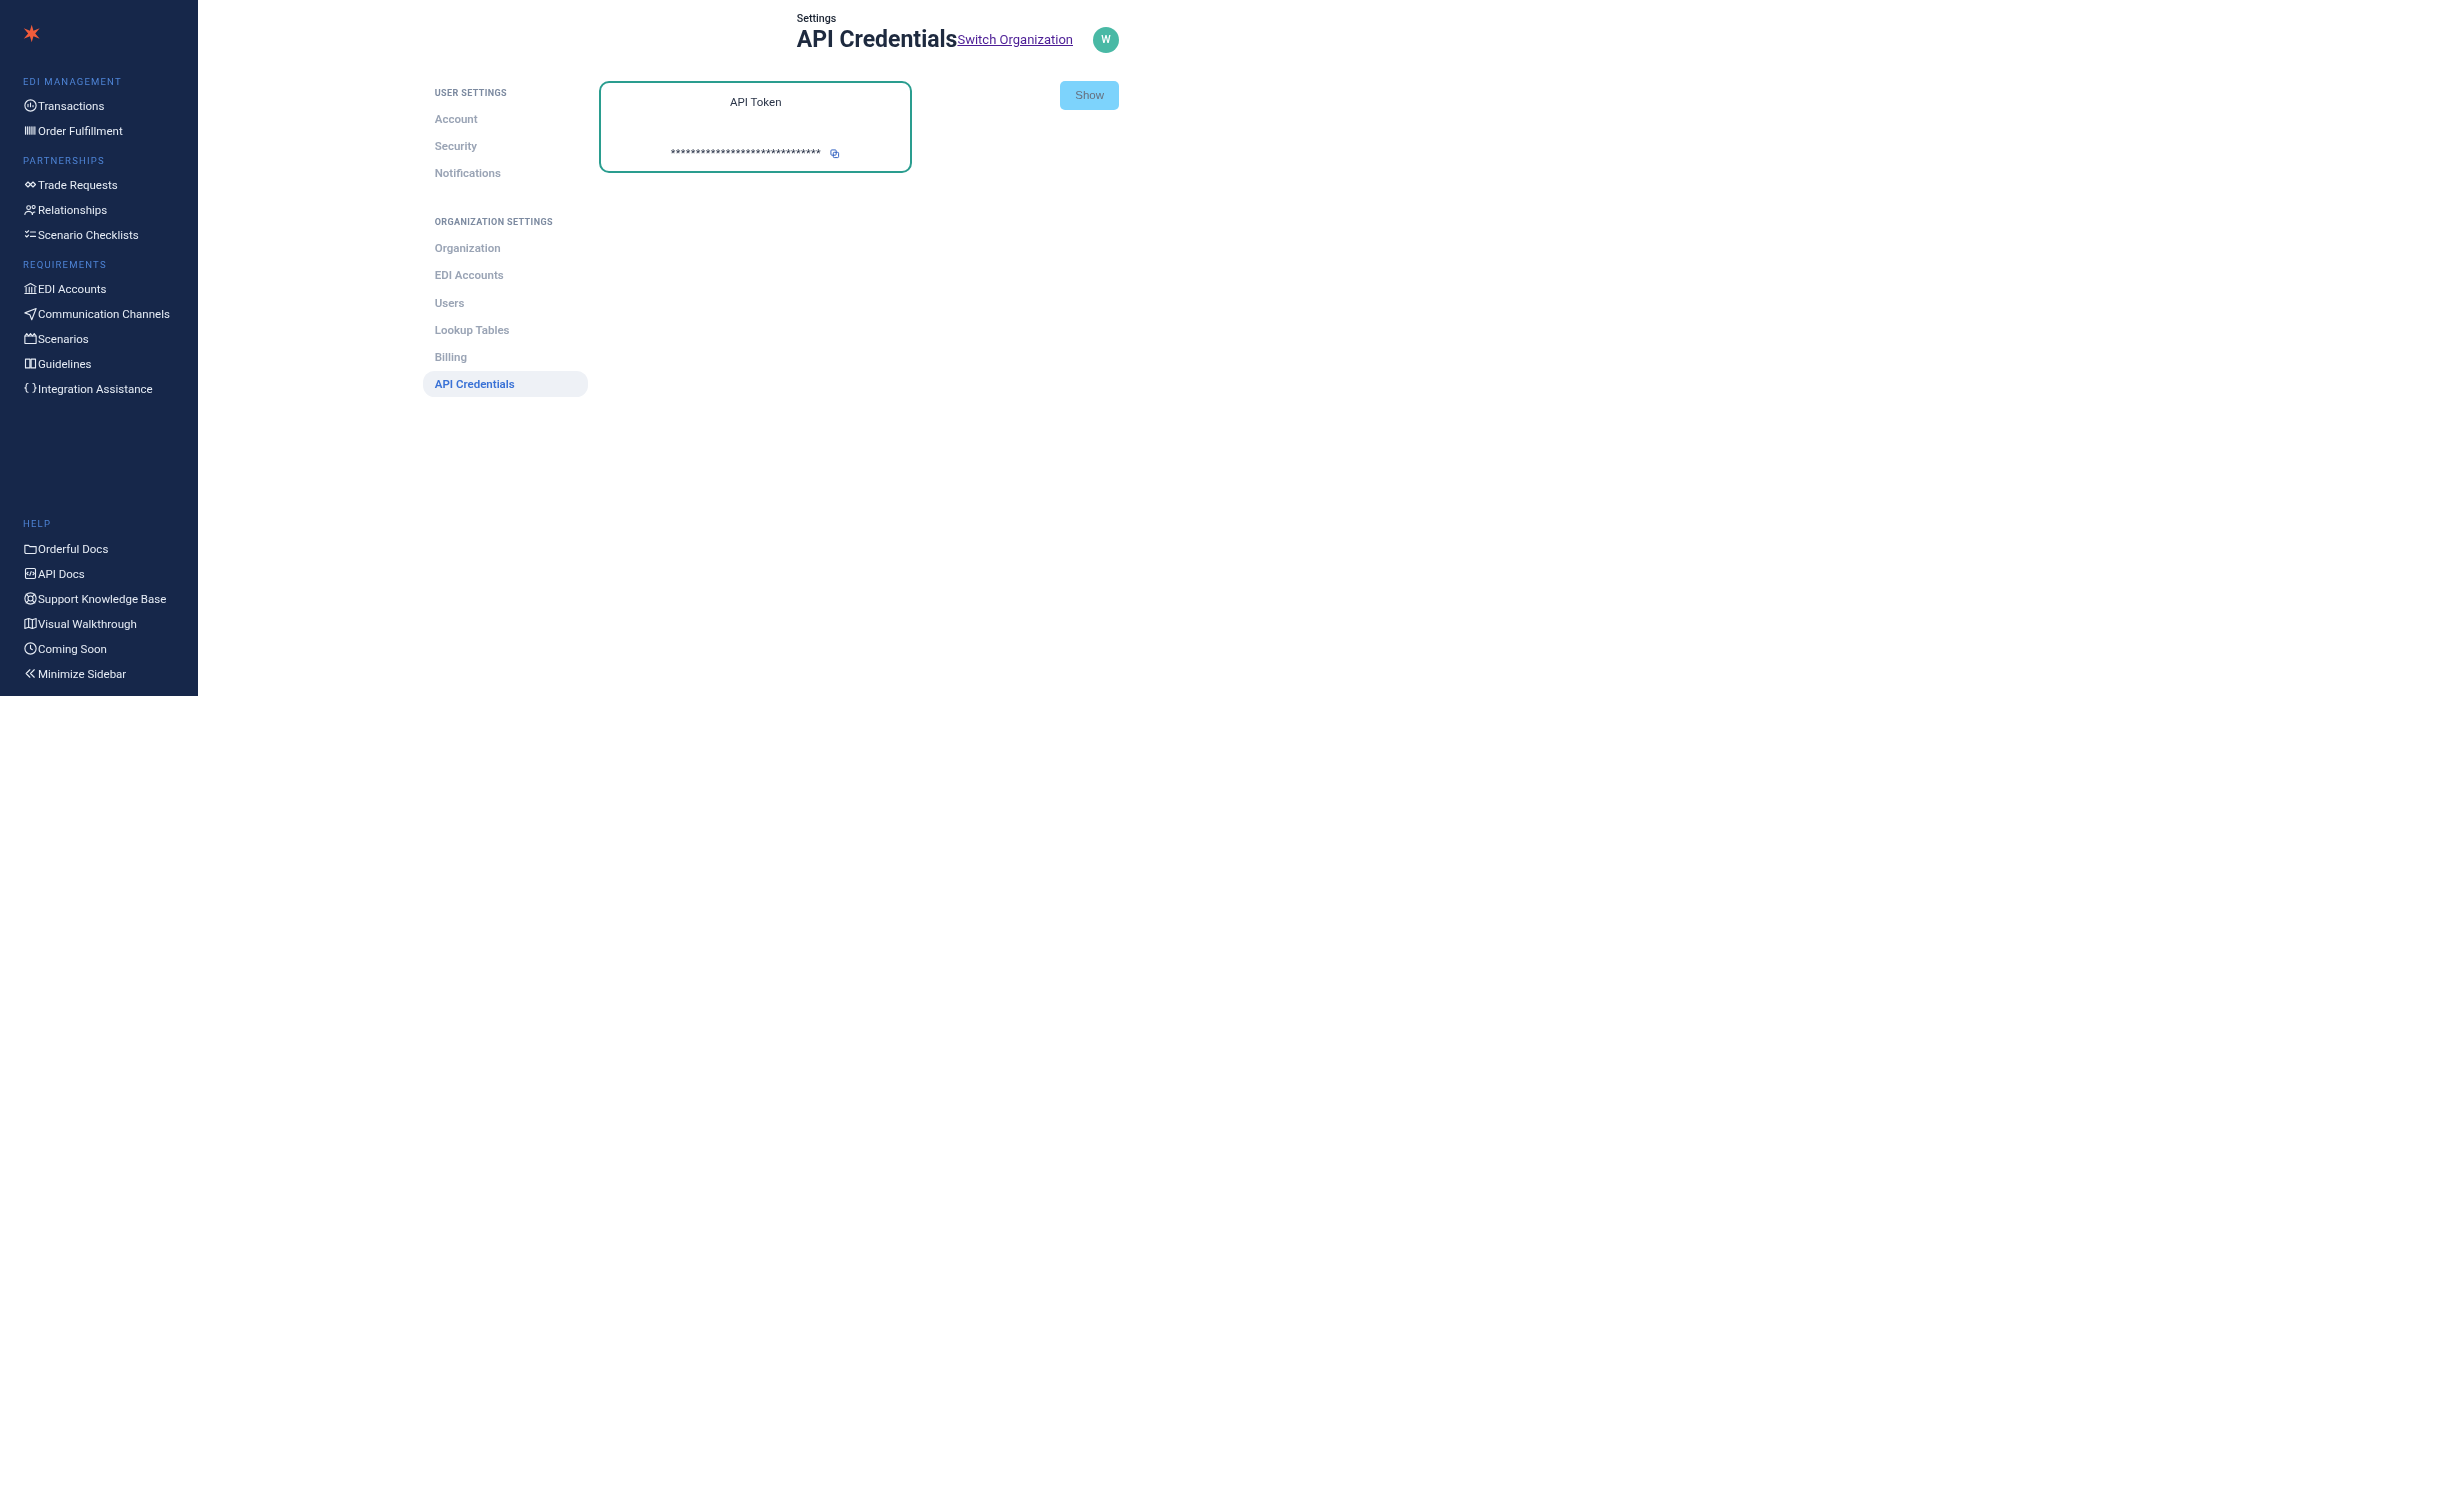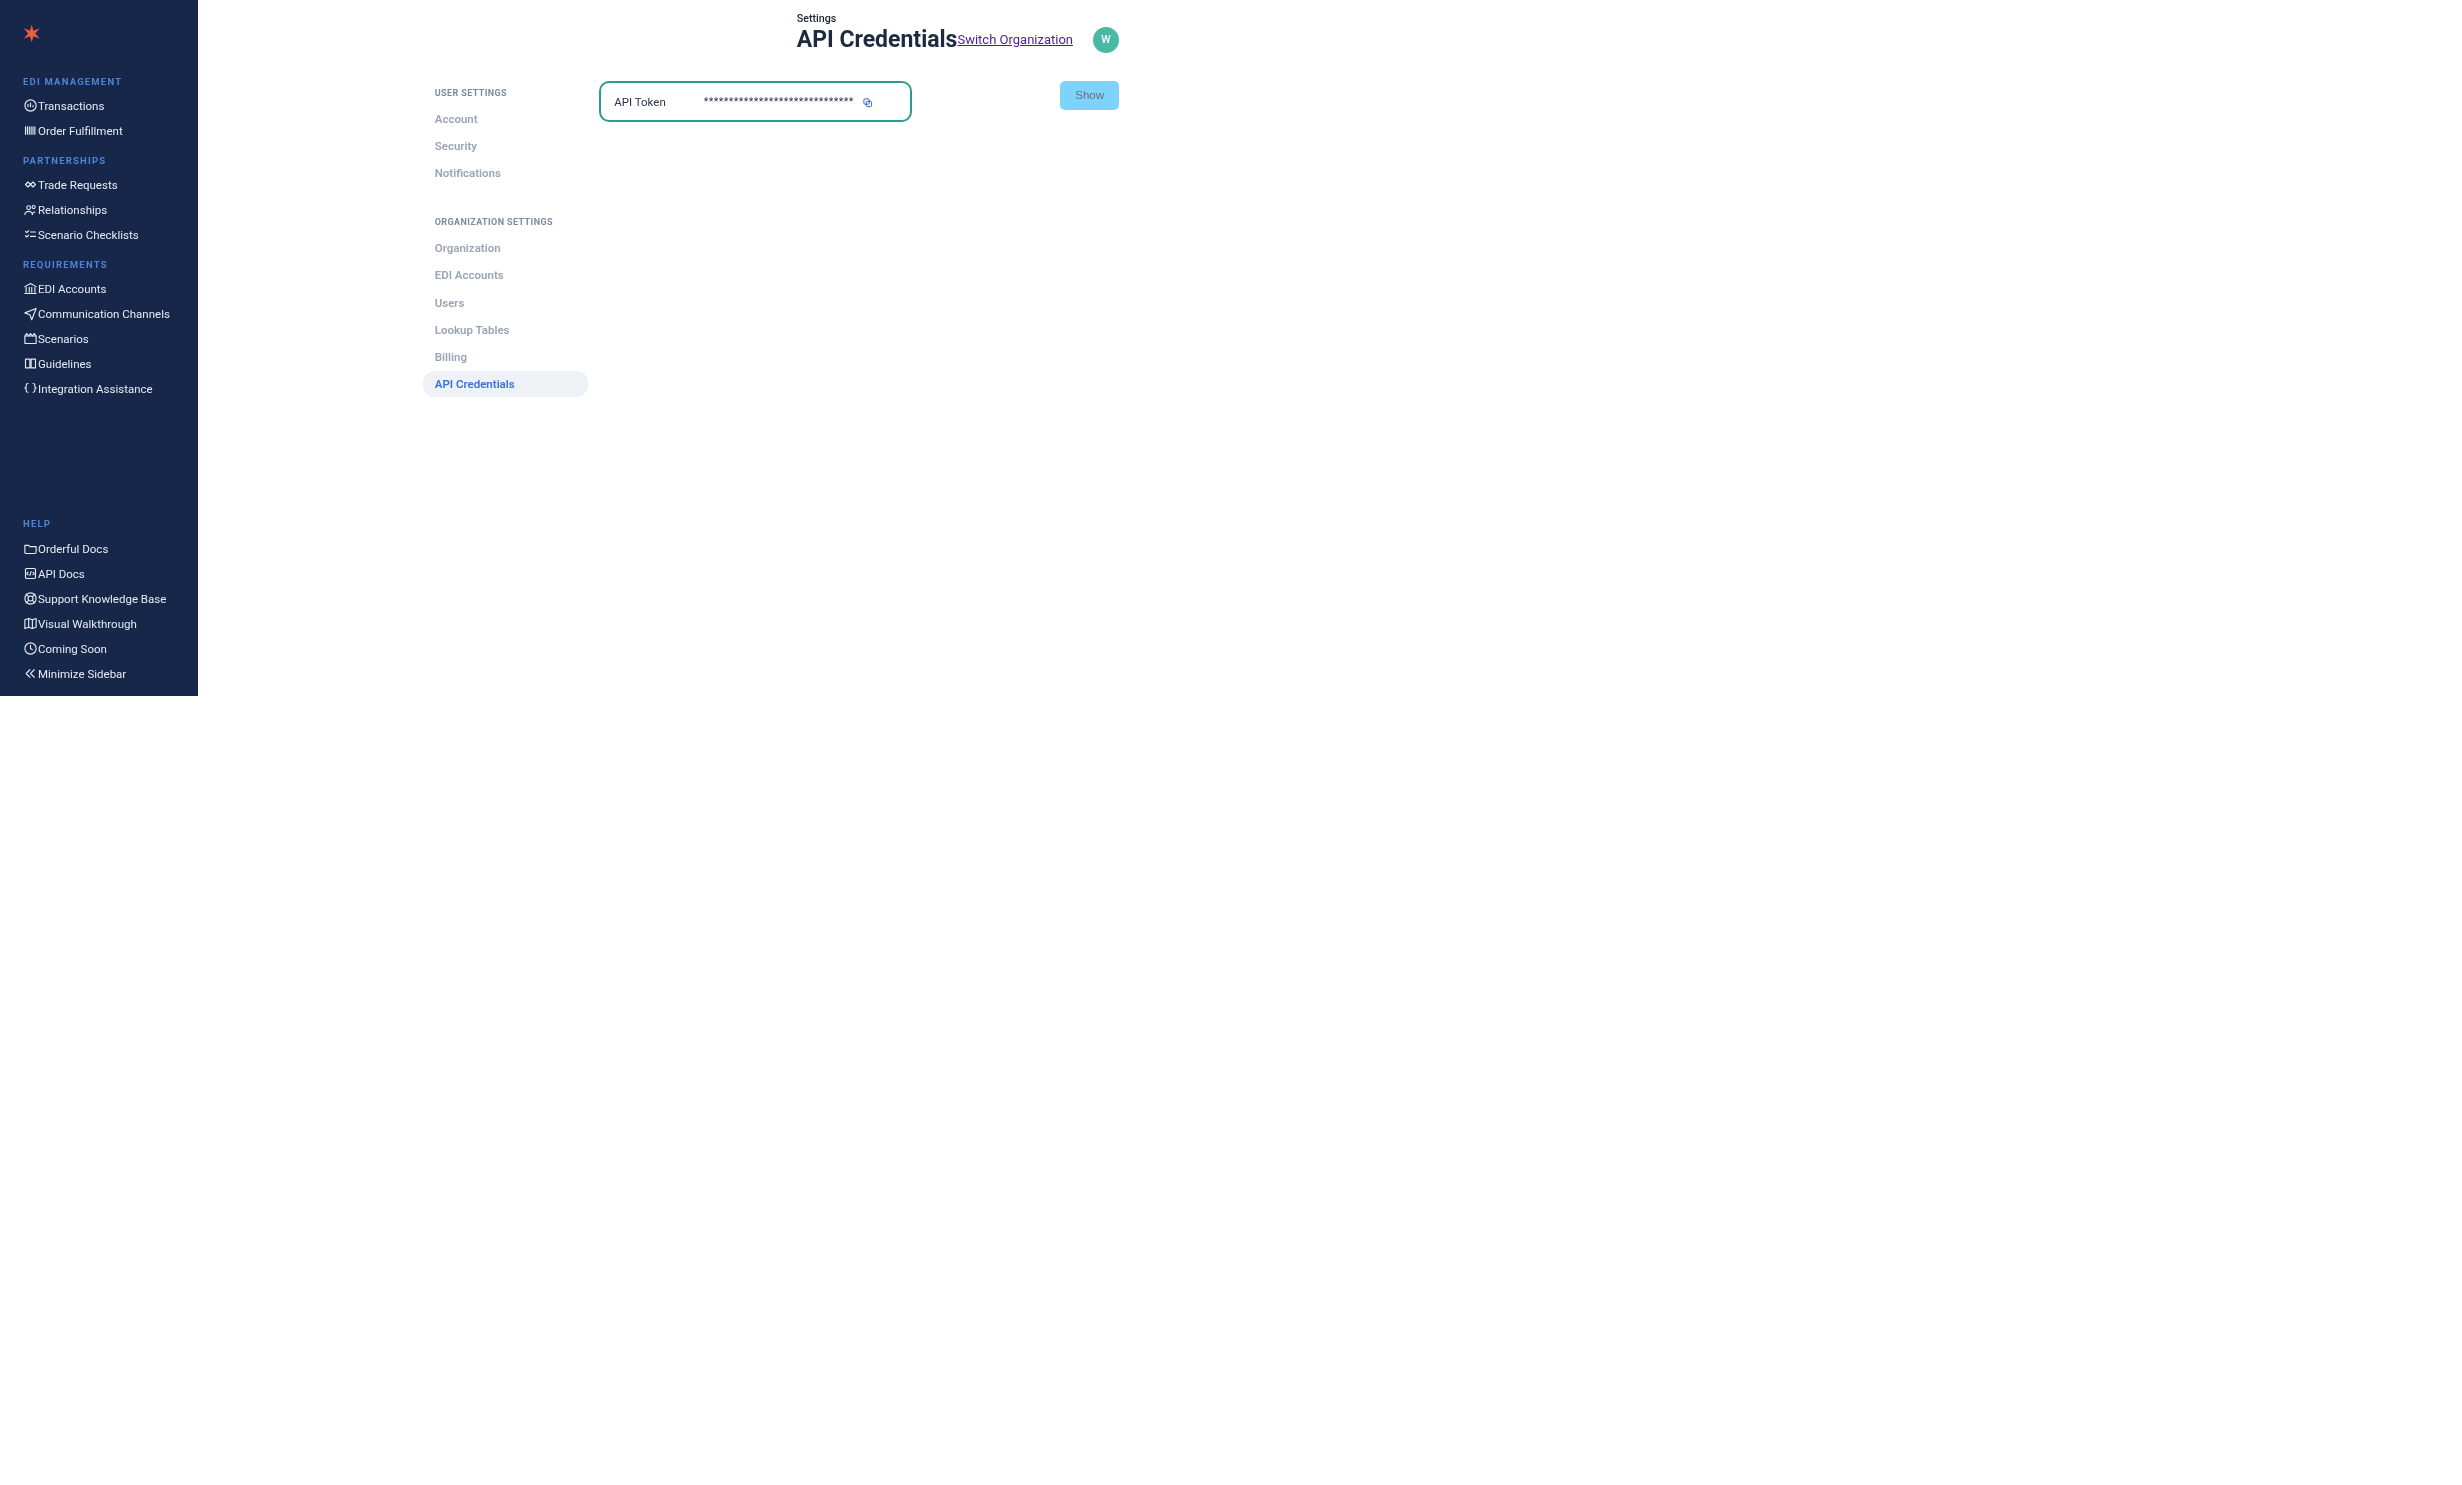--- a/index.html
+++ b/index.html
@@ -23,21 +23,21 @@
     padding-top: 15px;
     flex-shrink: 0;
   }
   .logo {
     padding: 6.6px 21.4px 16.5px 21.4px;
   }
   .nav-scroll { flex: 1; overflow-y: auto; }
   .nav-section-title {
     color: #4e84d6;
     font-size: 9.5px;
-    font-weight: 700;
+    font-weight: 400;
     letter-spacing: 1.2px;
     padding: 11.5px 23px 6.6px 23px;
   }
   .nav-item {
     display: flex;
     align-items: center;
     padding: 5px 23px;
     color: #e6ecf5;
     font-size: 11.5px;
     cursor: pointer;
@@ -135,20 +135,21 @@
   
   .panel-area { flex: 1; display: flex; align-items: flex-start; gap: 33px; }
   .token-card {
     border: 2.5px solid #2a9d8f;
     border-radius: 10px;
     padding: 11.5px 13px 11.5px 13px;
     display: flex;
     align-items: center;
     gap: 38px;
     min-width: 313px;
+    flex-direction: column;
   }
   .token-label {
     font-size: 11.5px;
     color: #2a3448;
   }
   .token-value-wrap {
     display: flex;
     align-items: center;
     gap: 8.2px;
   }

